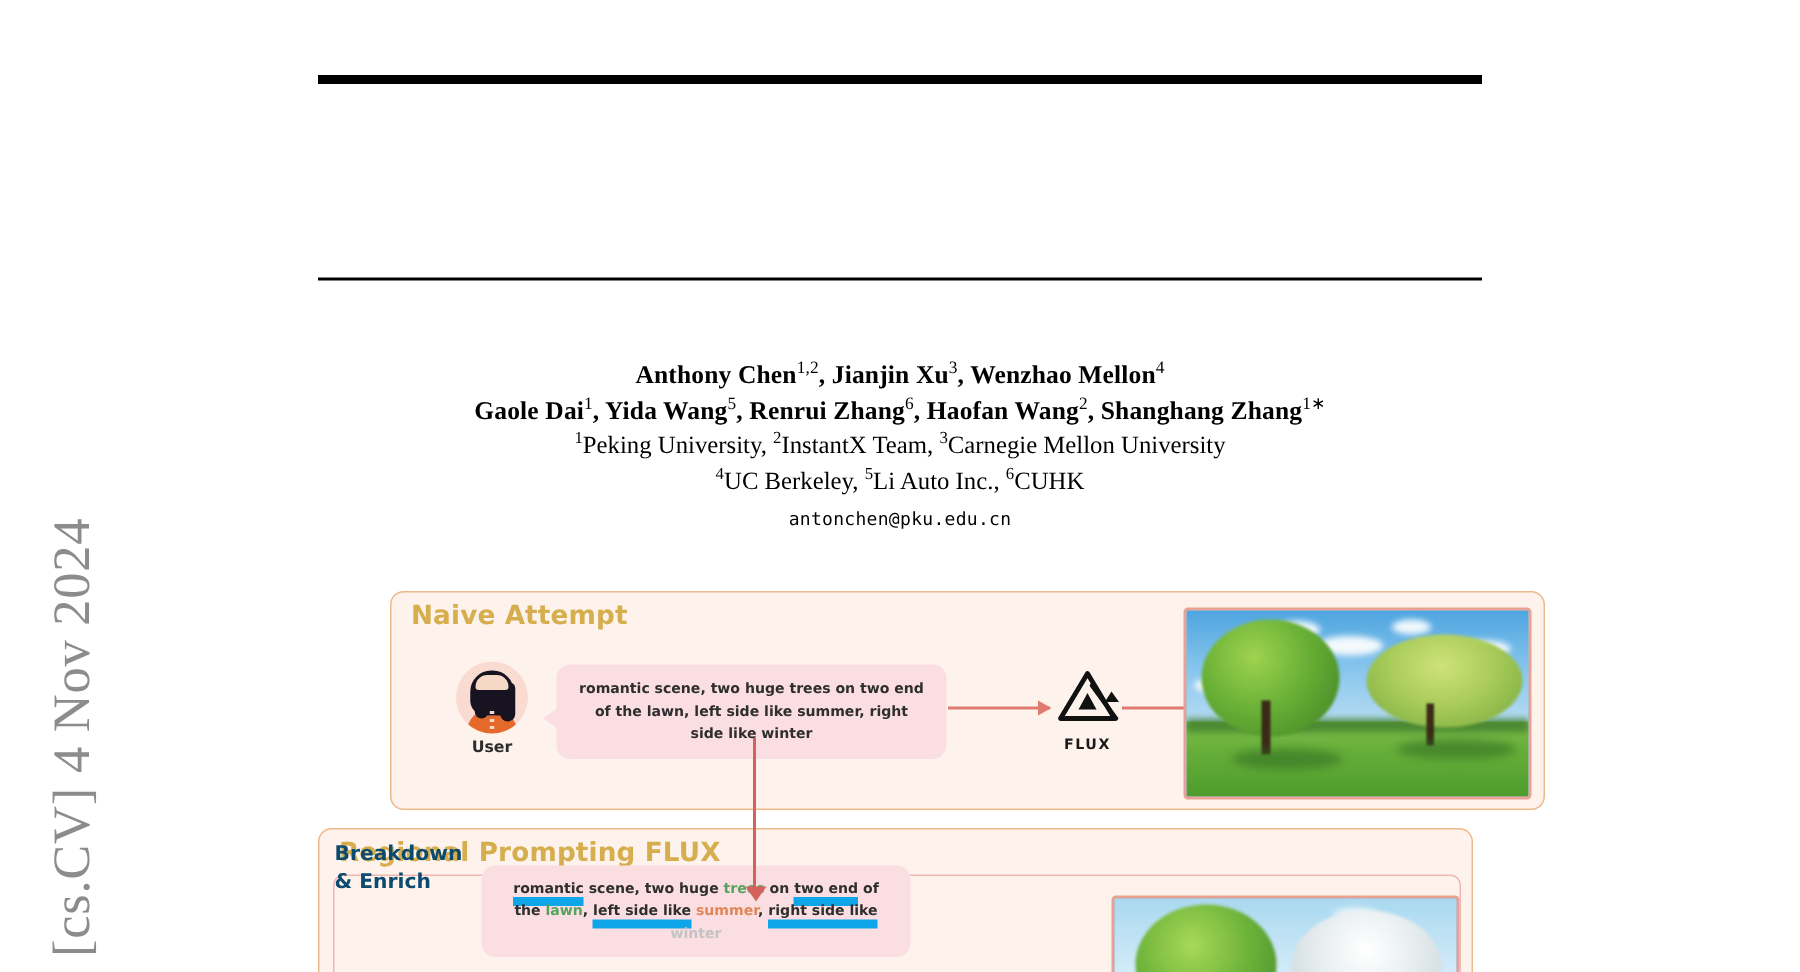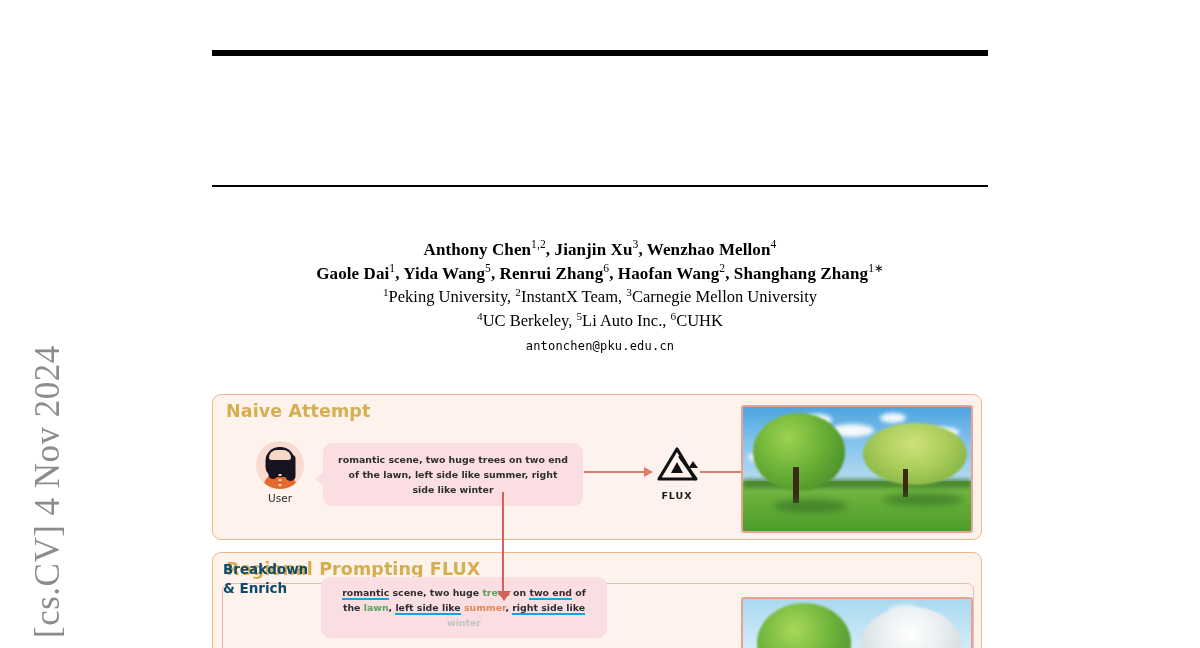--- a/index.html
+++ b/index.html
@@ -96,21 +96,21 @@
   
   .panel {
     position: absolute;
     left: 0;
     width: 770px;
     background: #fdf3ec;
     border: 1.6px solid #eeb98a;
     border-radius: 9px;
     box-sizing: border-box;
   }
-  #panel-naive { top: 394px; height: 146px; }
+  #panel-naive { top: 394px; height: 146px; margin-left: 48px; }
   #panel-regional { top: 552px; height: 130px; }
 
   .panel-title {
     position: absolute;
     left: 13px; top: 6px;
     font-family: "DejaVu Sans", sans-serif;
     font-weight: bold;
     font-size: 17.5px;
     color: #d6ae4e;
     letter-spacing: .1px;
@@ -175,21 +175,21 @@
   }
   .av-collar {
     position:absolute; left:50%; bottom:2px;
     transform: translateX(-50%);
     width: 3px; height: 13px;
     z-index: 4;
     background: repeating-linear-gradient(to bottom,#f7d8c7 0 2px, transparent 2px 5px);
   }
   #user-label {
     font-family: "DejaVu Sans", sans-serif;
-    font-weight: normal;
+    font-weight: bold;
     font-size: 10.5px;
     color: #2c2c2c;
     margin-top: 3px;
   }
 
   
   .bubble {
     position: absolute;
     background: #fbdee2;
     border-radius: 9px;
@@ -342,21 +342,21 @@
     position: absolute;
     font-family: "DejaVu Sans", sans-serif;
     font-weight: bold;
     font-size: 9.4px;
     line-height: 15px;
     color: #2e2e2e;
   }
   .w-green { color: #57a35e; }
   .w-orange { color: #e0875a; }
   .w-gray { color: #c3c3c3; }
-  .w-ul { border-bottom: 2px solid #0ea5e9; }
+  .w-ul { border-bottom: 6px solid #0ea5e9; }
   .w-dark { color: #2e2e2e; }
 </style>
 </head>
 <body>
 
 <div id="arxiv-stamp">[cs.CV]  4 Nov 2024</div>
 
 <div id="page-col">
 
   <div class="rule-thick"></div>

